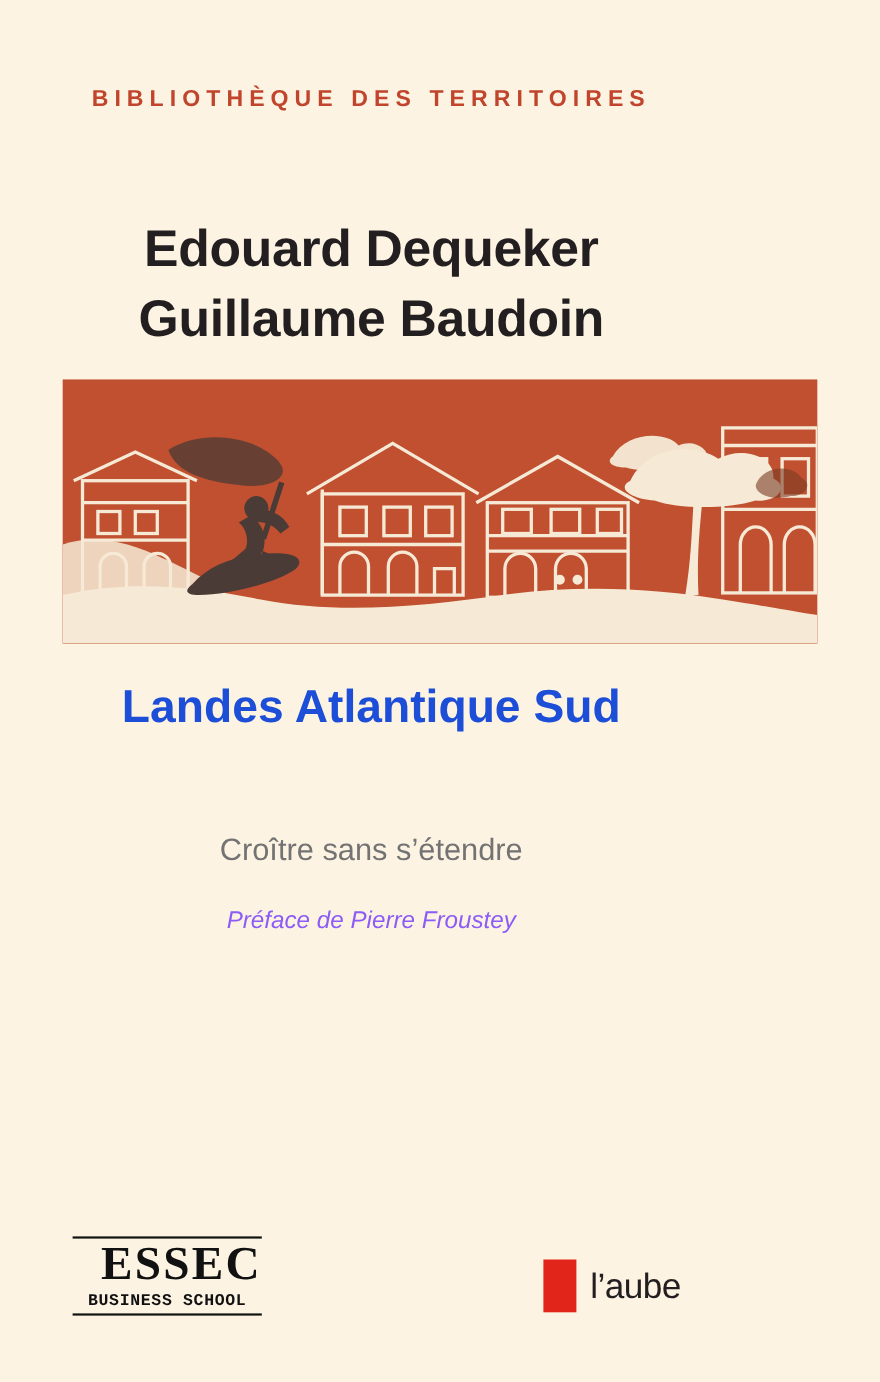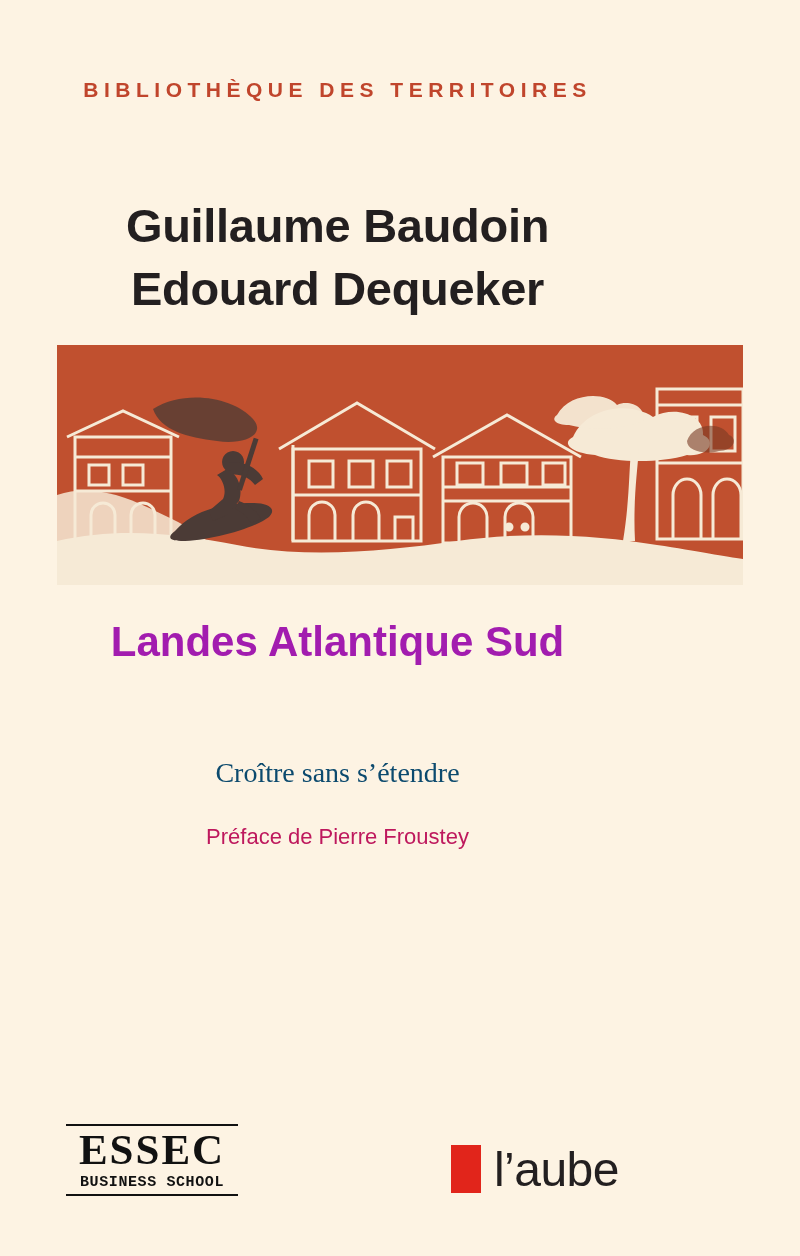--- a/index.html
+++ b/index.html
@@ -69,51 +69,52 @@
     height: 240px;
   }
 
   
   .title {
     position: absolute;
     top: 612px;
     left: 0;
     width: 100%;
     text-align: center;
-    color: #a21caf;
+    color: #1d4ed8;
   }
   .title .line {
     font-size: 42px;
     font-weight: bold;
     line-height: 1.42;
     font-family: "Liberation Sans", sans-serif;
   }
 
   
   .subtitle {
     position: absolute;
     top: 757px;
     left: 0;
     width: 100%;
     text-align: center;
     font-size: 28px;
-    color: #0c4a6e;
-    font-family: Liberation Serif, serif;
+    color: #737373;
+    font-family: Liberation Sans, sans-serif;
   }
 
   
   .preface {
     position: absolute;
     top: 824px;
     left: 0;
     width: 100%;
     text-align: center;
     font-size: 22px;
-    color: #be185d;
-    font-family: "Liberation Sans", sans-serif;
+    color: #8b5cf6;
+    font-family: "Liberation Sans", sans-serif;
+    font-style: italic;
   }
 
   
   .essec {
     position: absolute;
     left: 66px;
     bottom: 60px;
     width: 172px;
     text-align: center;
     color: #111;
@@ -122,20 +123,21 @@
     height: 2px;
     background: #111;
     width: 100%;
   }
   .essec .word {
     font-size: 43px;
     font-weight: bold;
     letter-spacing: 2px;
     line-height: 1.12;
     font-family: "Liberation Serif", serif;
+    text-align: right;
   }
   .essec .sub {
     font-size: 15px;
     font-weight: bold;
     letter-spacing: 0.6px;
     font-family: Liberation Mono, monospace;
     padding-bottom: 3px;
   }
   .essec .rule-bottom {
     height: 2px;
@@ -152,36 +154,36 @@
     align-items: center;
     height: 50px;
   }
   .publisher .mark {
     width: 30px;
     height: 48px;
     background: #e1251b;
     margin-right: 13px;
   }
   .publisher .name {
-    font-size: 48px;
+    font-size: 32px;
     color: #231f20;
     font-family: "Liberation Sans", sans-serif;
     letter-spacing: -0.5px;
   }
 </style>
 </head>
 <body>
 
 <div class="cover">
 
   <div class="collection">Bibliothèque des territoires</div>
 
   <div class="authors">
+    <div class="line">Edouard Dequeker</div>
     <div class="line">Guillaume Baudoin</div>
-    <div class="line">Edouard Dequeker</div>
   </div>
 
   <div class="illustration">
     <svg class="illu-svg" viewBox="0 0 686 240" preserveAspectRatio="xMidYMid slice">
       <rect x="0" y="0" width="686" height="240" fill="#c0502f"></rect>
 
       <path d="M0 196 C 60 182, 120 188, 180 200 C 250 214, 330 206, 400 196 C 470 186, 540 190, 600 200 C 640 206, 670 212, 686 214 L686 240 L0 240 Z" fill="#f6ead6"></path>
       <path d="M0 150 C 30 140, 60 148, 90 162 C 120 176, 140 186, 150 196 L0 196 Z" fill="#f6ead6" opacity="0.85"></path>
 
       <g fill="none" stroke="#f6ead6" stroke-width="3">

